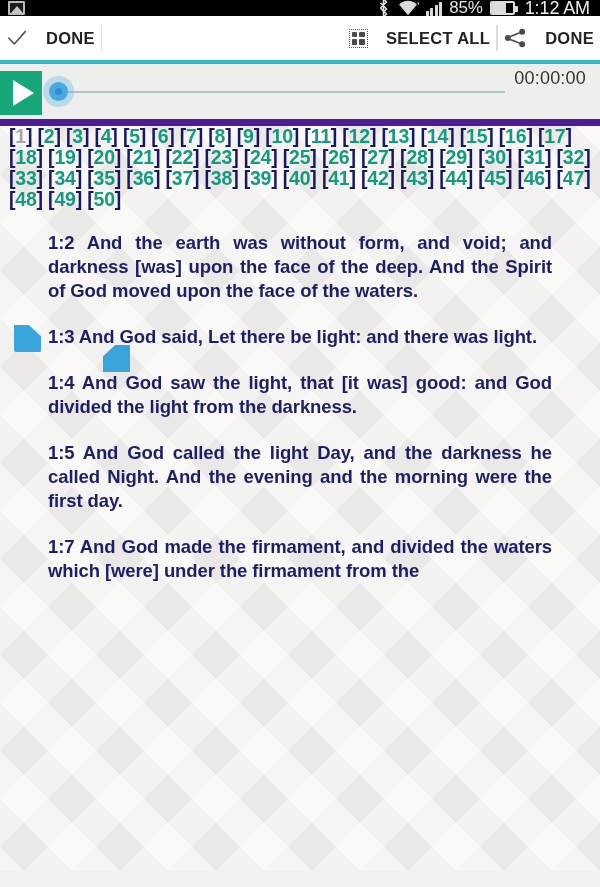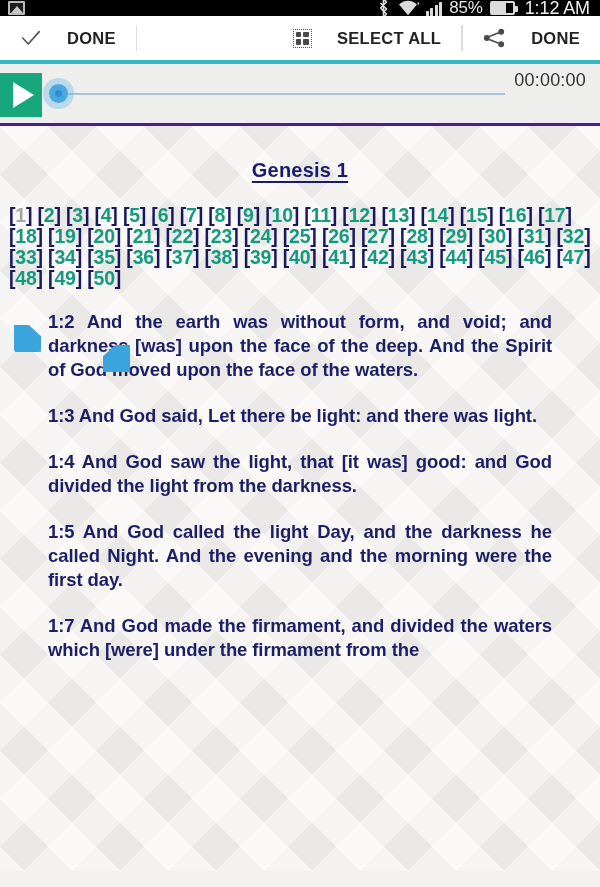--- a/index.html
+++ b/index.html
@@ -86,22 +86,22 @@
   .toolbar {
     height: 44px;
     background: #ffffff;
     display: flex;
     align-items: stretch;
     position: relative;
   }
   .tb-btn {
     display: flex;
     align-items: center;
-    gap: 25px;
-    padding: 0 20px;
+    gap: 18px;
+    padding: 0 6px;
     cursor: pointer;
     position: relative;
   }
   .tb-btn .tb-label {
     font-size: 16.5px;
     font-weight: bold;
     color: #222222;
     letter-spacing: 0.3px;
     white-space: nowrap;
   }
@@ -134,21 +134,21 @@
     background: #35b7c4;
   }
 
   
   .player {
     height: 62px;
     background: #eeeeec;
     position: relative;
     display: flex;
     align-items: center;
-    border-bottom: 3px solid #4c1d95;
+    border-bottom: 7px solid #4c1d95;
   }
   .play-btn {
     width: 42px; height: 44px;
     background: #17a77b;
     display: flex;
     align-items: center;
     justify-content: center;
     cursor: pointer;
     flex: none;
     margin-top: 2px;
@@ -355,23 +355,20 @@
     </div>
     <div class="seek-wrap">
       <div class="seek-track"></div>
       <div class="seek-thumb"></div>
       <span class="time-label">00:00:00</span>
     </div>
   </div>
 
   <div class="content">
 
-    <div class="chapter-title">
-      <span>Genesis 1</span>
-    </div>
 
     <div class="verse-links"><span class="vlink"><span>[</span><span class="vnum visited">1</span><span>]</span></span> <span class="vlink"><span>[</span><span class="vnum">2</span><span>]</span></span> <span class="vlink"><span>[</span><span class="vnum">3</span><span>]</span></span> <span class="vlink"><span>[</span><span class="vnum">4</span><span>]</span></span> <span class="vlink"><span>[</span><span class="vnum">5</span><span>]</span></span> <span class="vlink"><span>[</span><span class="vnum">6</span><span>]</span></span> <span class="vlink"><span>[</span><span class="vnum">7</span><span>]</span></span> <span class="vlink"><span>[</span><span class="vnum">8</span><span>]</span></span> <span class="vlink"><span>[</span><span class="vnum">9</span><span>]</span></span> <span class="vlink"><span>[</span><span class="vnum">10</span><span>]</span></span> <span class="vlink"><span>[</span><span class="vnum">11</span><span>]</span></span> <span class="vlink"><span>[</span><span class="vnum">12</span><span>]</span></span> <span class="vlink"><span>[</span><span class="vnum">13</span><span>]</span></span> <span class="vlink"><span>[</span><span class="vnum">14</span><span>]</span></span> <span class="vlink"><span>[</span><span class="vnum">15</span><span>]</span></span> <span class="vlink"><span>[</span><span class="vnum">16</span><span>]</span></span> <span class="vlink"><span>[</span><span class="vnum">17</span><span>]</span></span> <span class="vlink"><span>[</span><span class="vnum">18</span><span>]</span></span> <span class="vlink"><span>[</span><span class="vnum">19</span><span>]</span></span> <span class="vlink"><span>[</span><span class="vnum">20</span><span>]</span></span> <span class="vlink"><span>[</span><span class="vnum">21</span><span>]</span></span> <span class="vlink"><span>[</span><span class="vnum">22</span><span>]</span></span> <span class="vlink"><span>[</span><span class="vnum">23</span><span>]</span></span> <span class="vlink"><span>[</span><span class="vnum">24</span><span>]</span></span> <span class="vlink"><span>[</span><span class="vnum">25</span><span>]</span></span> <span class="vlink"><span>[</span><span class="vnum">26</span><span>]</span></span> <span class="vlink"><span>[</span><span class="vnum">27</span><span>]</span></span> <span class="vlink"><span>[</span><span class="vnum">28</span><span>]</span></span> <span class="vlink"><span>[</span><span class="vnum">29</span><span>]</span></span> <span class="vlink"><span>[</span><span class="vnum">30</span><span>]</span></span> <span class="vlink"><span>[</span><span class="vnum">31</span><span>]</span></span> <span class="vlink"><span>[</span><span class="vnum">32</span><span>]</span></span> <span class="vlink"><span>[</span><span class="vnum">33</span><span>]</span></span> <span class="vlink"><span>[</span><span class="vnum">34</span><span>]</span></span> <span class="vlink"><span>[</span><span class="vnum">35</span><span>]</span></span> <span class="vlink"><span>[</span><span class="vnum">36</span><span>]</span></span> <span class="vlink"><span>[</span><span class="vnum">37</span><span>]</span></span> <span class="vlink"><span>[</span><span class="vnum">38</span><span>]</span></span> <span class="vlink"><span>[</span><span class="vnum">39</span><span>]</span></span> <span class="vlink"><span>[</span><span class="vnum">40</span><span>]</span></span> <span class="vlink"><span>[</span><span class="vnum">41</span><span>]</span></span> <span class="vlink"><span>[</span><span class="vnum">42</span><span>]</span></span> <span class="vlink"><span>[</span><span class="vnum">43</span><span>]</span></span> <span class="vlink"><span>[</span><span class="vnum">44</span><span>]</span></span> <span class="vlink"><span>[</span><span class="vnum">45</span><span>]</span></span> <span class="vlink"><span>[</span><span class="vnum">46</span><span>]</span></span> <span class="vlink"><span>[</span><span class="vnum">47</span><span>]</span></span> <span class="vlink"><span>[</span><span class="vnum">48</span><span>]</span></span> <span class="vlink"><span>[</span><span class="vnum">49</span><span>]</span></span> <span class="vlink"><span>[</span><span class="vnum">50</span><span>]</span></span> </div>
 
     <div class="verses">
         <div class="verse"><span class="vref">1:2 </span><span>And the earth was without form, and void; and darkness [was] upon the face of the deep. And the Spirit of God moved upon the face of the waters.</span></div>
         <div class="verse"><span class="vref">1:3 </span><span>And God said, Let there be light: and there was light.</span></div>
         <div class="verse"><span class="vref">1:4 </span><span>And God saw the light, that [it was] good: and God divided the light from the darkness.</span></div>
         <div class="verse"><span class="vref">1:5 </span><span>And God called the light Day, and the darkness he called Night. And the evening and the morning were the first day.</span></div>
         <div class="verse"><span class="vref">1:7 </span><span>And God made the firmament, and divided the waters which [were] under the firmament from the</span></div>
       </div>

